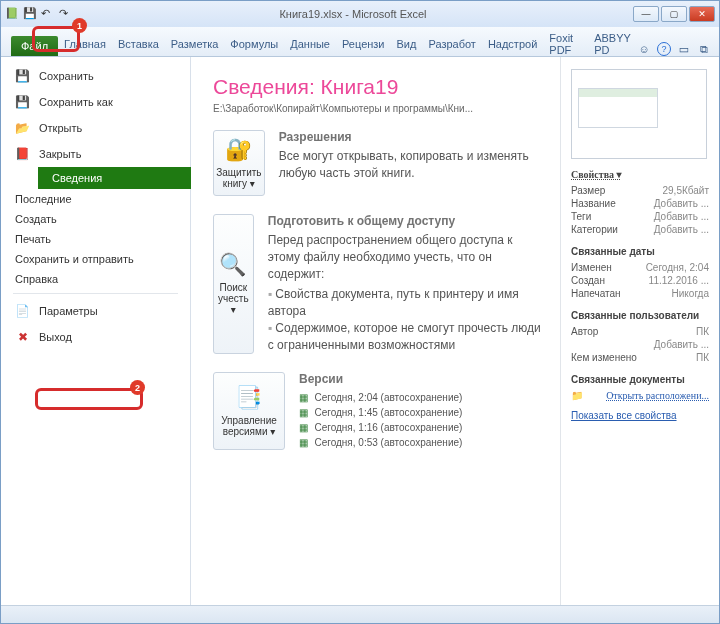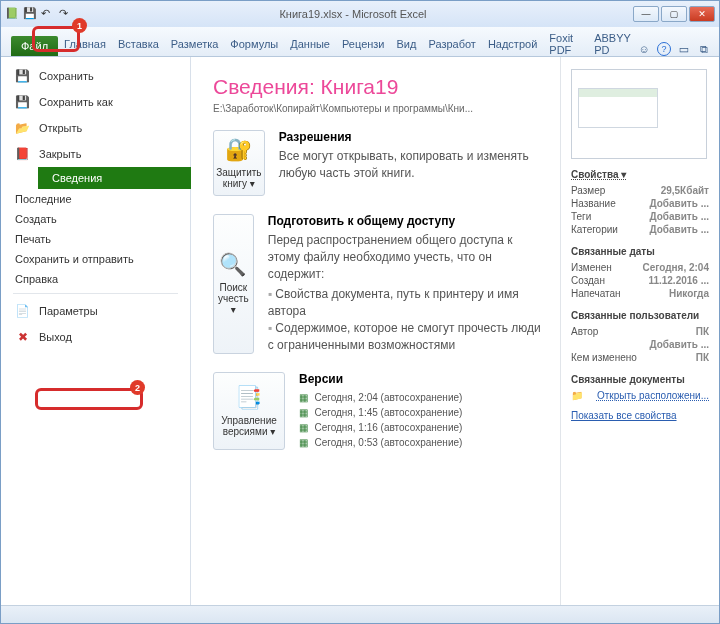--- a/index.html
+++ b/index.html
@@ -34,39 +34,39 @@
 .side-sub { padding:4px 14px; font-size:11px; color:#333; }
 
 .main { flex:1; display:flex; overflow:hidden; }
 .content { flex:1; padding:18px 12px 8px 22px; overflow:auto; border-right:1px solid #e1e5ea; }
 .content h1 { font-size:21px; font-weight:normal; color:#ec4899; margin-bottom:4px; }
 .content .path { font-size:10px; color:#666; margin-bottom:16px; }
 
 .section { display:flex; gap:14px; margin-bottom:18px; }
 .bigbtn { width:72px; min-height:64px; border:1px solid #c9d3df; border-radius:3px; background:linear-gradient(#fdfefe,#eef3f8); display:flex; flex-direction:column; align-items:center; justify-content:center; padding:6px 2px; font-size:10px; color:#333; text-align:center; gap:4px;}
 .bigbtn .bic { font-size:22px; }
-.sectext h3 { font-size:12px; font-weight:bold; color:#000000; margin-bottom:4px; }
+.sectext h3 { font-size:12px; font-weight:bold; color:#737373; margin-bottom:4px; }
 .sectext p,.sectext li { font-size:12px; color:#555; line-height:1.4; }
 .sectext ul { list-style:none; margin-top:4px;}
 .sectext li::before { content:"▪ "; color:#aaa;}
 
 .verlist { font-size:10px; color:#555;}
 .verlist div { display:flex; align-items:center; gap:6px; padding:2px 0;}
 .verlist .vi { color:#2e7d32; }
 
 .rightpane { width:158px; padding:12px 10px; font-size:10px; color:#555; }
 .thumb { width:136px; height:90px; border:1px solid #c8d0da; margin-bottom:10px; background:#fff; position:relative;}
 .thumb .th-grid { position:absolute; left:6px; top:18px; width:80px; height:40px; background:
  linear-gradient(#dfeee0,#dfeee0) 0 0/100% 8px no-repeat,
  linear-gradient(#fff,#fff) 0 8px/100% 100% no-repeat;
  border:1px solid #cfd7e0;}
 .rightpane h4 { font-size:10px; color:#444; font-weight:bold; margin:10px 0 4px; }
 .kv { display:flex; justify-content:space-between; padding:1px 0; }
-.kv .v { color:#888;font-weight:bold; }
-.link { color:#2a5db0; text-decoration:underline dotted; cursor:default;}
+.kv .v { color:#888; }
+.link { color:#2a5db0; text-decoration:underline dotted; cursor:default;font-family:Liberation Serif, serif;}
 .rp-link { color:#2a5db0; font-size:10px; text-decoration:underline; display:block; margin-top:8px;}
 
 .statusbar { height:18px; background:linear-gradient(#e9f0f8,#dbe6f2); border-top:1px solid #c3d1e0; display:flex; align-items:center; justify-content:center; font-size:9px; color:#777;}
 </style>
 </head>
 <body>
 
 <div class="window">
 
   <div class="titlebar">

